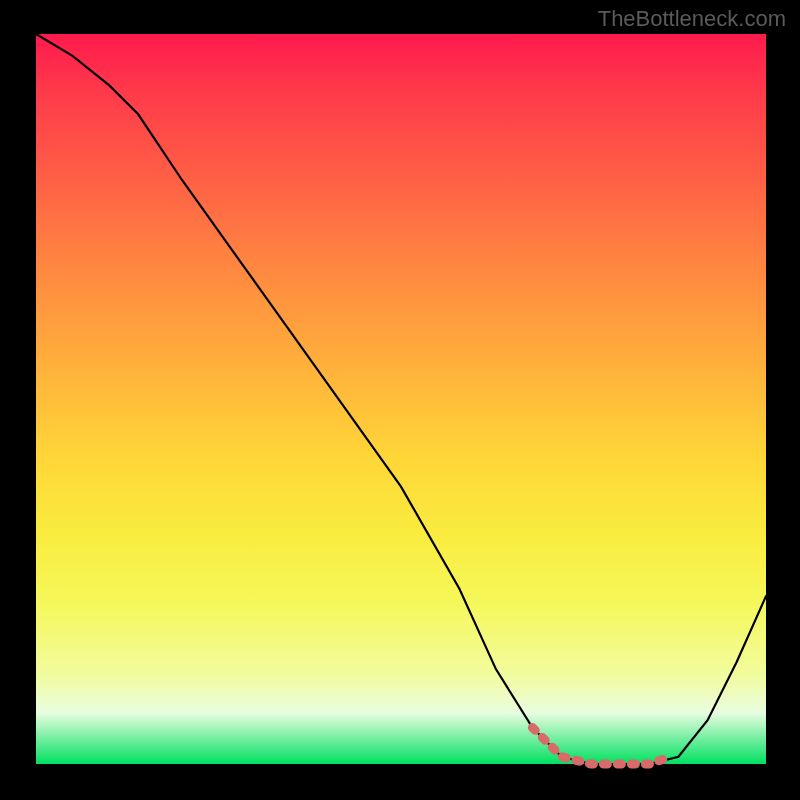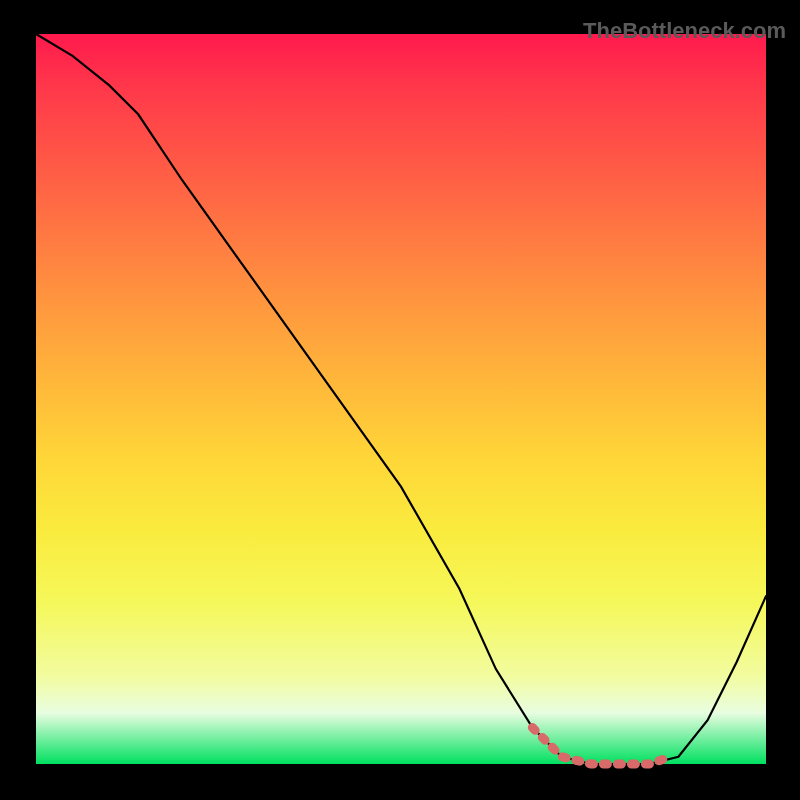--- a/index.html
+++ b/index.html
@@ -6,25 +6,25 @@
   body {
     width: 800px;
     height: 800px;
     background: #000;
     position: relative;
     font-family: Arial, sans-serif;
     overflow: hidden;
   }
   .watermark {
     position: absolute;
-    top: 18px;
+    top: 6px;
     right: 14px;
     color: #5a5a5a;
     font-size: 22px;
-    font-weight: bold;
+    font-weight: normal;
     z-index: 10;
   }
   .plot-area {
     position: absolute;
     left: 36px;
     top: 34px;
     width: 730px;
     height: 730px;
   }
   .gradient-bg {

